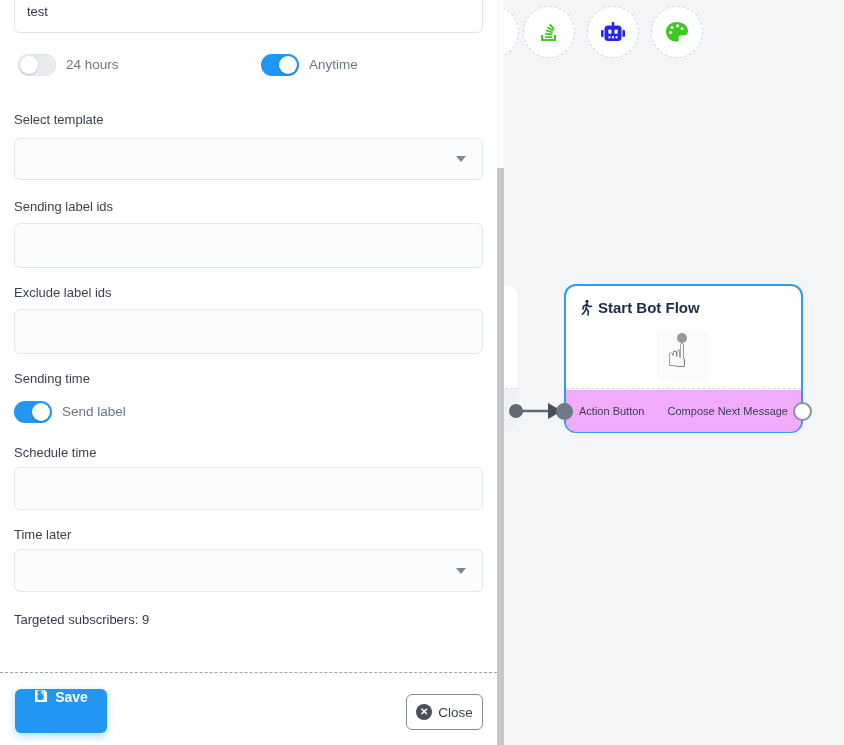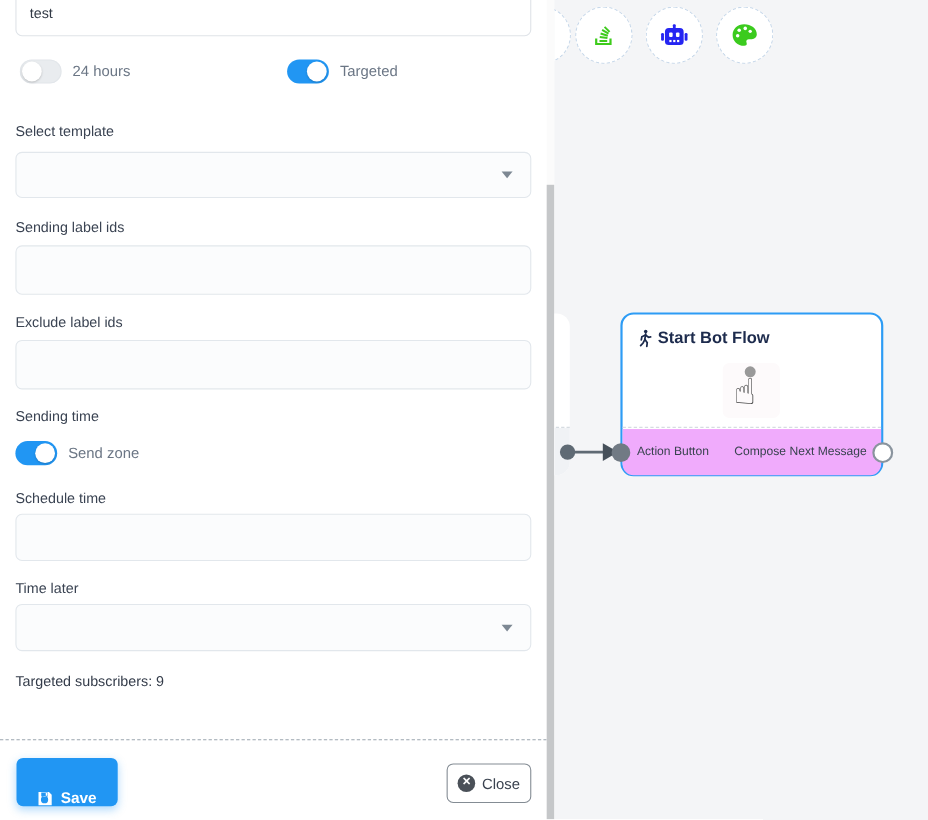--- a/index.html
+++ b/index.html
@@ -28,21 +28,21 @@
   .toggle .knob { position:absolute; top:2px; width:18px; height:18px; border-radius:50%; background:#ffffff; box-shadow:0 1px 2px rgba(0,0,0,.2); }
   .toggle.off .knob { left:2px; }
   .toggle.on  .knob { left:18px; }
   .toggle-label { position:absolute; top:3px; font-size:13.5px; color:#6b7685; }
 
   
   .bottom-divider { position:absolute; left:0; top:672px; width:497px; border-top:1.5px dashed #9aa5ae; }
   .save-button { position:absolute; left:15px; top:689px; width:92px; height:44px;
     background:#2196f3; border:none; border-radius:6px; color:#ffffff; font-weight:bold;
     font-size:14px; font-family:"Liberation Sans", sans-serif;
-    display:flex; align-items:flex-end; justify-content:center; gap:7px; cursor:pointer;
+    display:flex; align-items:flex-start; justify-content:center; gap:7px; cursor:pointer;
     box-shadow:0 3px 8px rgba(33,150,243,.35); }
   .close-button { position:absolute; left:406px; top:694px; width:77px; height:36px;
     background:#ffffff; border:1px solid #848c94; border-radius:6px; color:#3b4350;
     font-size:13.5px; font-family:"Liberation Sans", sans-serif;
     display:flex; align-items:center; justify-content:center; gap:6px; cursor:pointer; }
   .close-x-circle { width:16px; height:16px; border-radius:50%; background:#4a5058; color:#ffffff;
     font-size:10px; font-weight:bold; line-height:16px; text-align:center; display:inline-block; }
 
   
   .scrollbar { position:absolute; left:497px; top:0; width:7px; height:745px; background:#fbfbfb; }
@@ -93,39 +93,39 @@
     <input class="text-input name-input" value="test" style="">
 
     <div class="toggle-row">
       <div class="toggle off" style="left:14px">
         <div class="knob"></div>
       </div>
       <span class="toggle-label" style="left:62px">24 hours</span>
       <div class="toggle on" style="left:257px">
         <div class="knob"></div>
       </div>
-      <span class="toggle-label" style="left:305px">Targeted</span>
+      <span class="toggle-label" style="left:305px">Anytime</span>
     </div>
 
     <div class="field-label" style="top:112px">Select template</div>
     <div class="select-box" style="top:138px; height:42px">
       <span class="caret-down"></span>
     </div>
 
     <div class="field-label" style="top:199px">Sending label ids</div>
     <textarea class="text-area" style="top: 223px; height: 45px;"></textarea>
 
     <div class="field-label" style="top:285px">Exclude label ids</div>
     <textarea class="text-area" style="top: 309px; height: 45px;"></textarea>
 
     <div class="field-label" style="top:371px">Sending time</div>
     <div class="toggle on" style="left:14px; top:401px">
       <div class="knob"></div>
     </div>
-    <span class="toggle-label" style="left:62px; top:404px">Send zone</span>
+    <span class="toggle-label" style="left:62px; top:404px">Send label</span>
 
     <div class="field-label" style="top:445px">Schedule time</div>
     <input class="text-input" style="top: 467px; height: 43px;">
 
     <div class="field-label" style="top:527px">Time later</div>
     <div class="select-box" style="top:549px; height:43px">
       <span class="caret-down"></span>
     </div>
 
     <div class="field-label" style="top:612px; color:#333b49">

